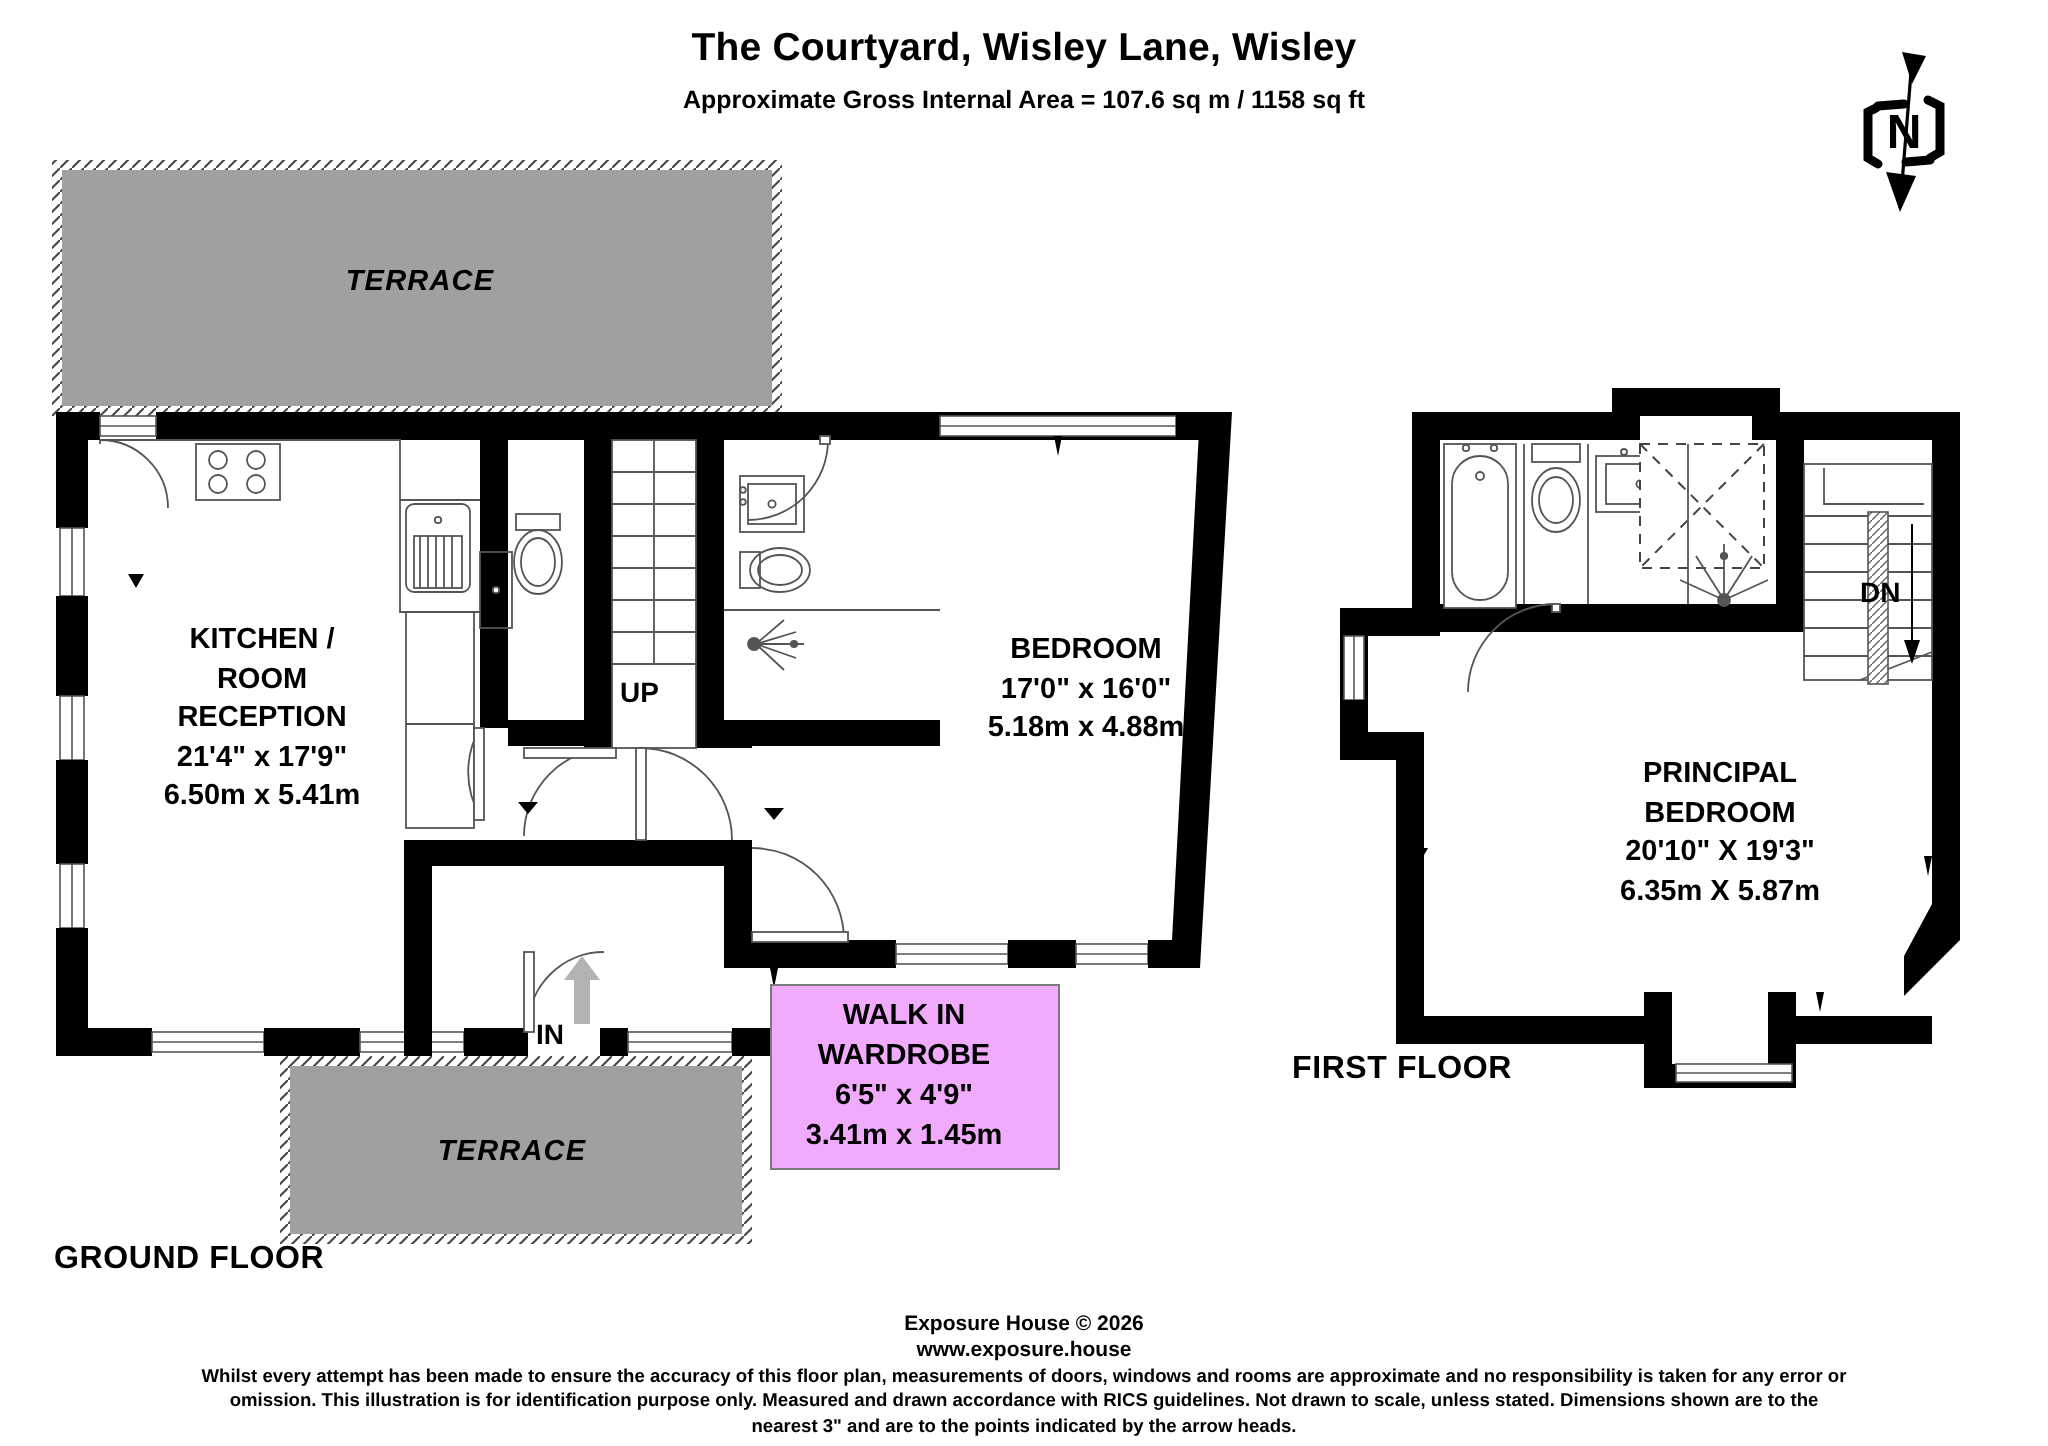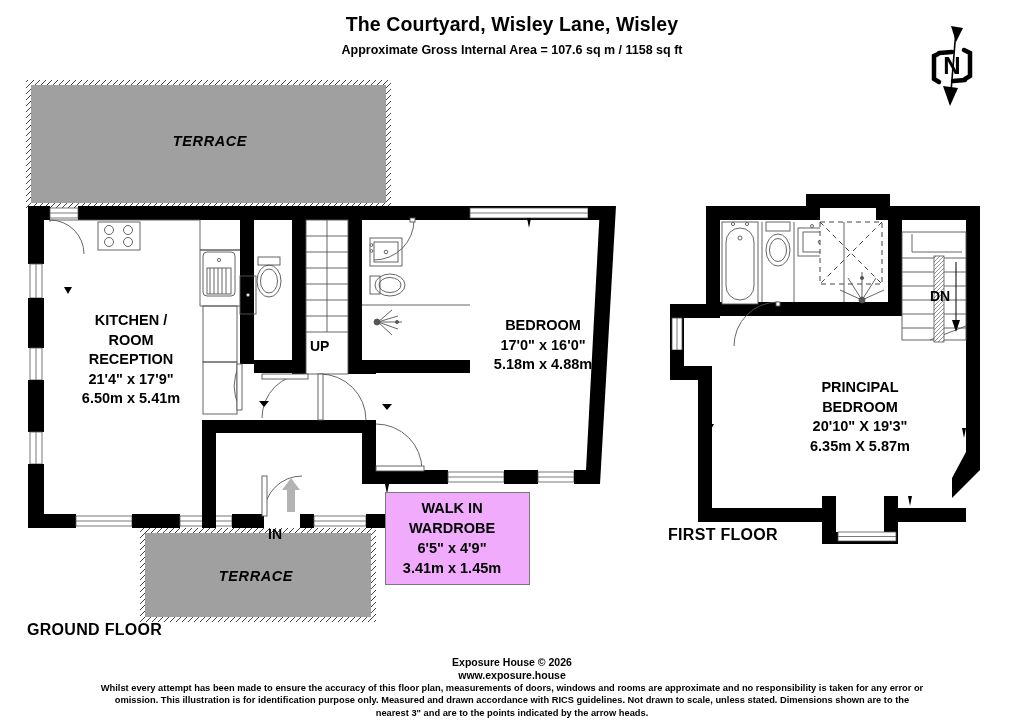--- a/index.html
+++ b/index.html
@@ -494,34 +494,34 @@
 
   <div class="boxlabel" style="left:385px; top:492px; width:118px;">
     <div>WALK IN</div>
     <div>WARDROBE</div>
     <div>6'5" x 4'9"</div>
     <div>3.41m x 1.45m</div>
   </div>
 
   <div class="stairlabel" style="left:310px; top:338px;">UP</div>
 
-  <div class="inlabel" style="left:268px; top:526px;">IN</div>
+  <div class="inlabel" style="left:268px; top:509px;">IN</div>
 
   <div class="floorlabel" style="left:27px; top:621px;">GROUND FLOOR</div>
 
   <div class="roomlabel" style="left:770px; top:378px; width:180px;">
     <div>PRINCIPAL</div>
     <div>BEDROOM</div>
     <div class="dim">20'10" X 19'3"</div>
     <div class="dim">6.35m X 5.87m</div>
   </div>
 
   <div class="stairlabel" style="left:901px; top:288px;margin-left:29px;">DN</div>
 
-  <div class="floorlabel" style="left:668px; top:526px;">FIRST FLOOR</div>
+  <div class="floorlabel" style="left:646px; top:526px;">FIRST FLOOR</div>
 
   <div class="footer">
     <div class="foot-co">Exposure House © 2026</div>
     <div class="foot-url">www.exposure.house</div>
     <div class="foot-disc">Whilst every attempt has been made to ensure the accuracy of this floor plan, measurements of doors, windows and rooms are approximate and no responsibility is taken for any error or omission. This illustration is for identification purpose only. Measured and drawn accordance with RICS guidelines. Not drawn to scale, unless stated. Dimensions shown are to the nearest 3" and are to the points indicated by the arrow heads.</div>
   </div>
 
 </div>
 
 </body></html>

